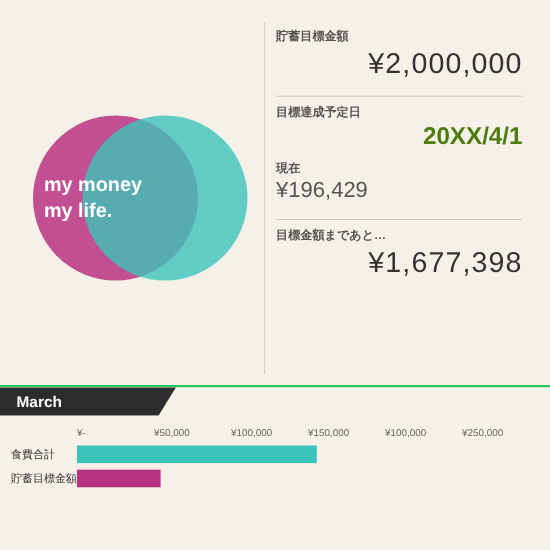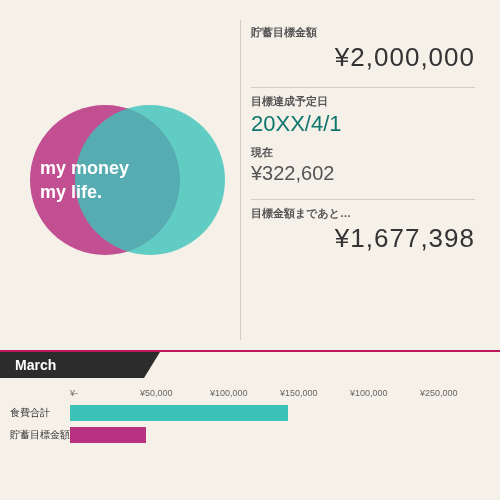--- a/index.html
+++ b/index.html
@@ -91,41 +91,42 @@
     .stat-value {
       font-size: 26px;
       color: #333;
       font-weight: 300;
       letter-spacing: 1px;
       text-align: right;
     }
 
     .stat-value-medium {
       font-size: 22px;
-      color: #0f766e;
-      font-weight: 400;
+      color: #4d7c0f;
+      font-weight: 700;
+      text-align: right;
     }
 
     .stat-value-small {
       font-size: 20px;
       color: #555;
       font-weight: 300;
     }
 
     .stat-divider {
       border: none;
       border-top: 1px solid #ccc;
       margin: 6px 0;
     }
 
     
     .bottom-section {
       width: 100%;
       background-color: #f5f0e8;
-      border-top: 2px solid #be185d;
+      border-top: 2px solid #22c55e;
       padding: 0;
     }
 
     .chart-header {
       background-color: #2c2c2c;
       color: white;
       font-size: 14px;
       font-weight: bold;
       padding: 5px 15px;
       width: 160px;
@@ -213,21 +214,21 @@
 
     <hr class="stat-divider">
 
     <div class="stat-block">
       <div class="stat-label">目標達成予定日</div>
       <div class="stat-value-medium">20XX/4/1</div>
     </div>
 
     <div class="stat-block">
       <div class="stat-label">現在</div>
-      <div class="stat-value-small">¥322,602</div>
+      <div class="stat-value-small">¥196,429</div>
     </div>
 
     <hr class="stat-divider">
 
     <div class="stat-block">
       <div class="stat-label">目標金額まであと…</div>
       <div class="stat-value">¥1,677,398</div>
     </div>
 
   </div>

